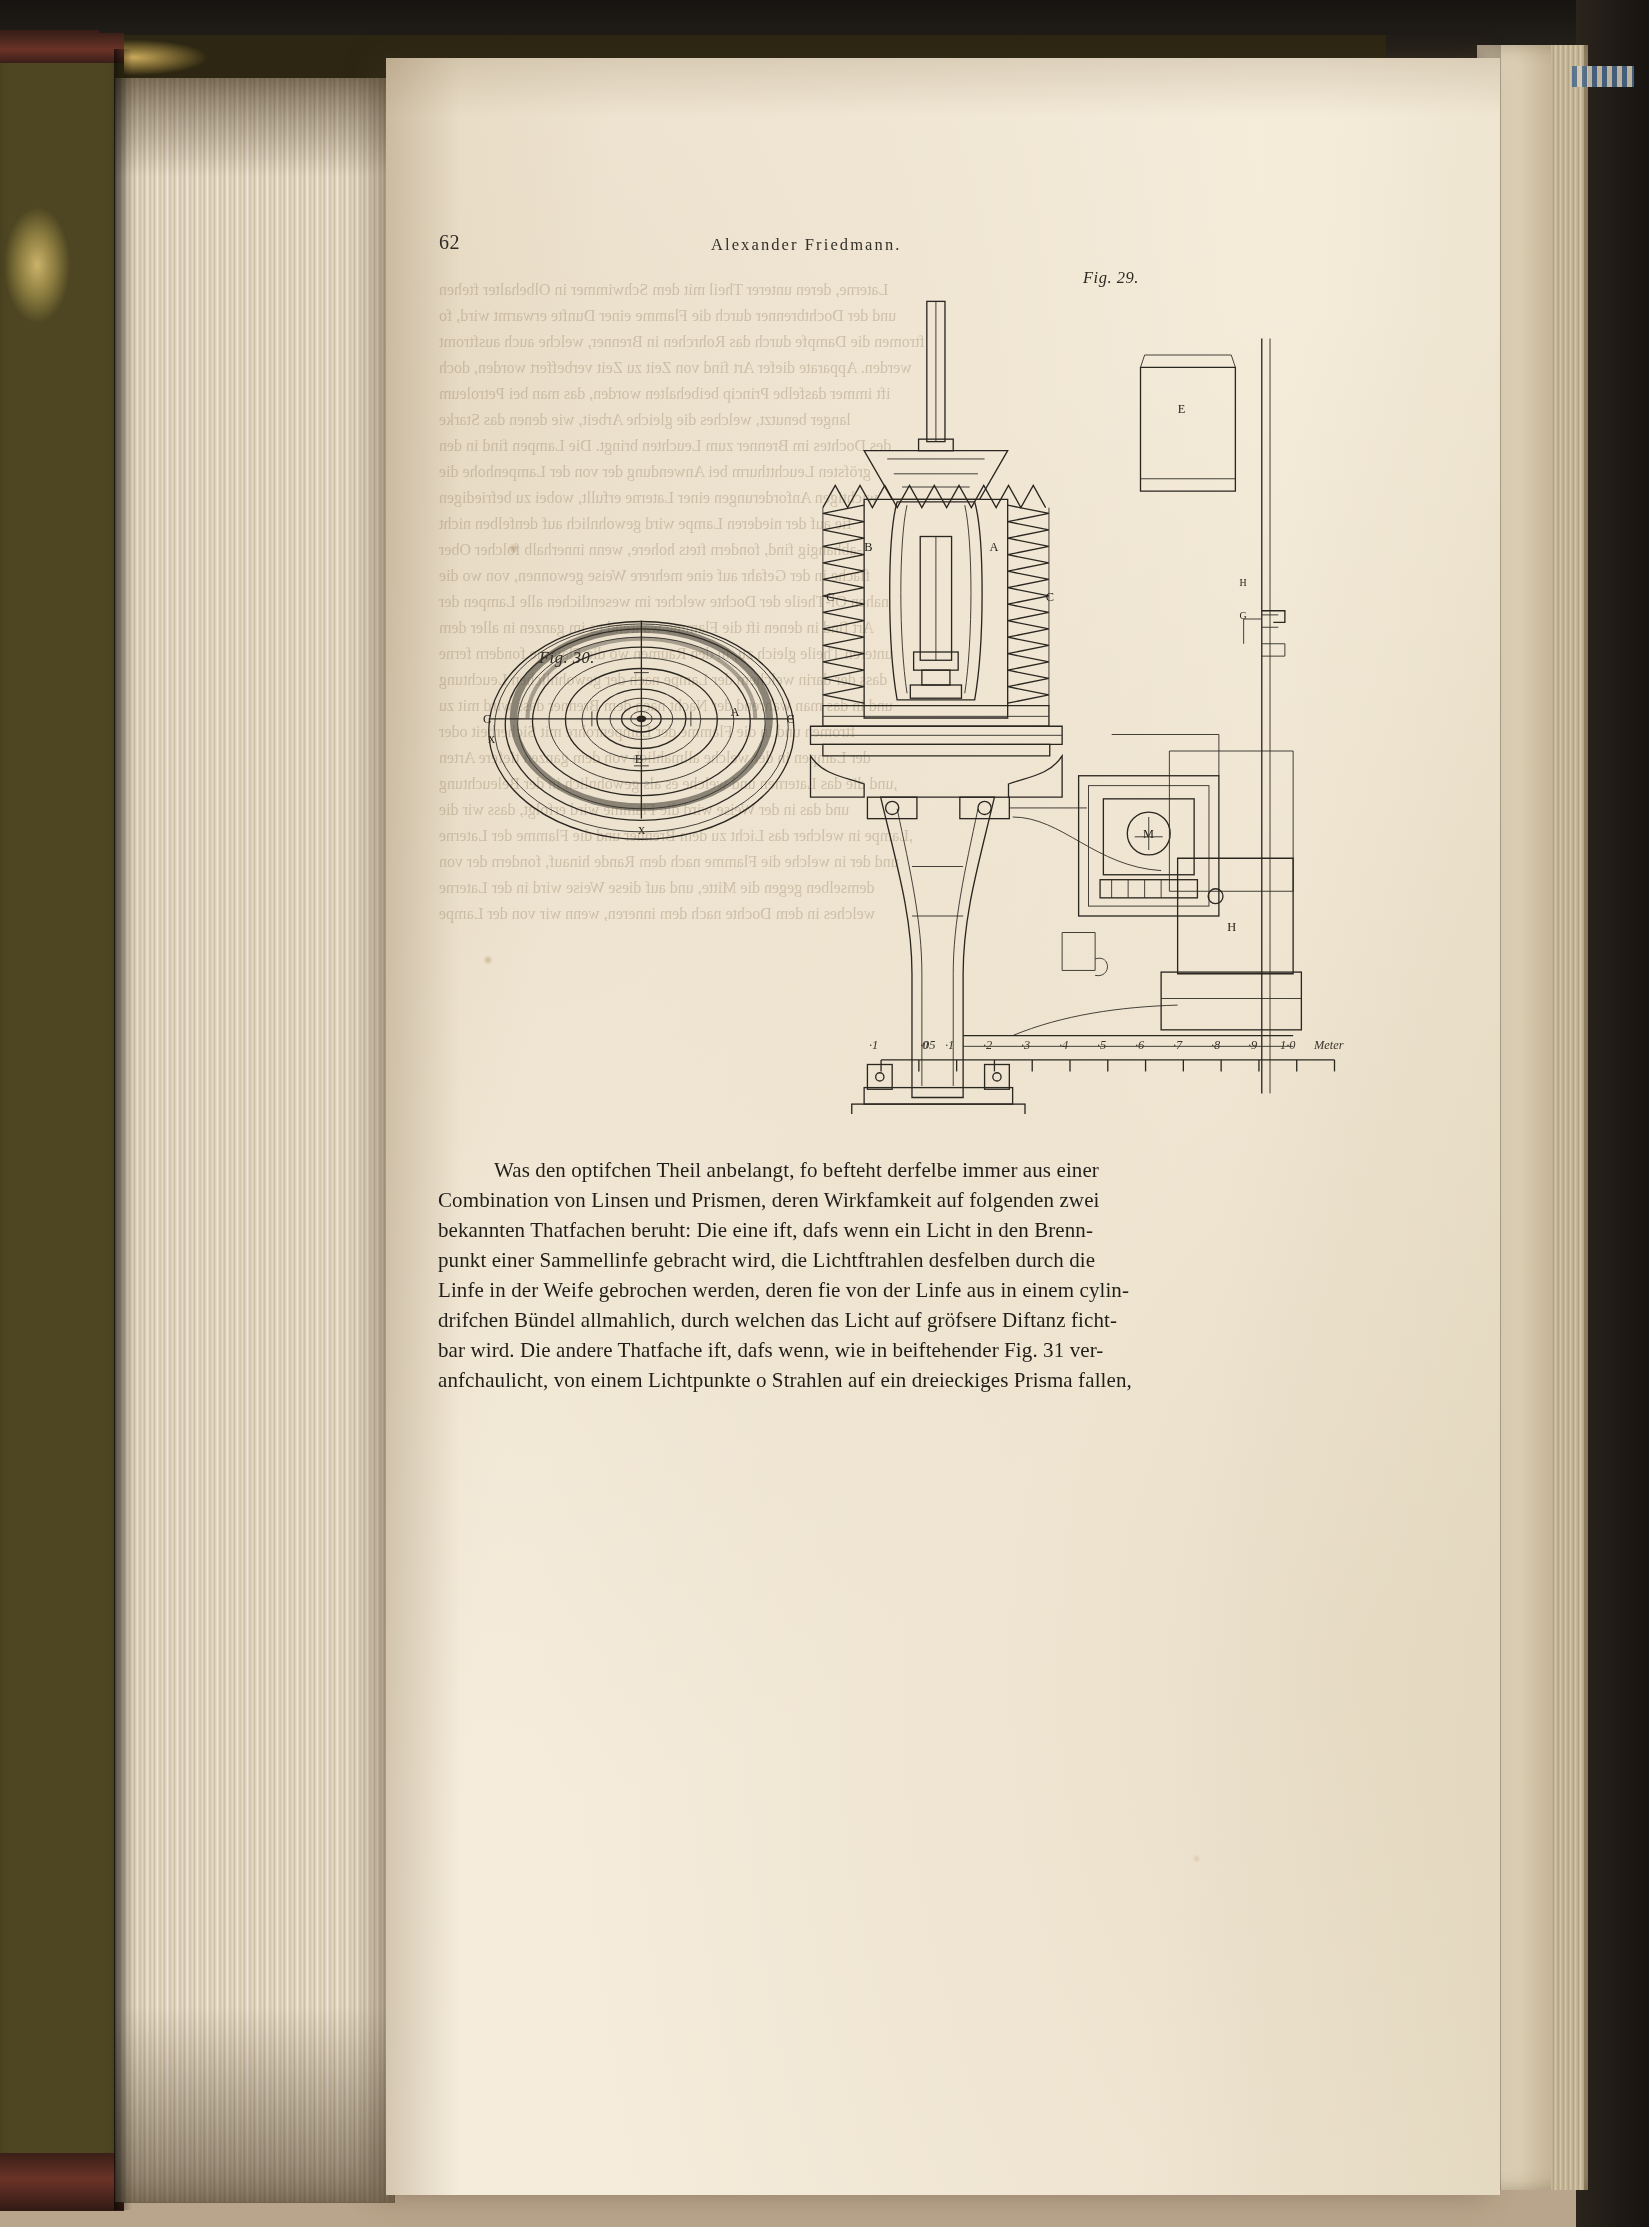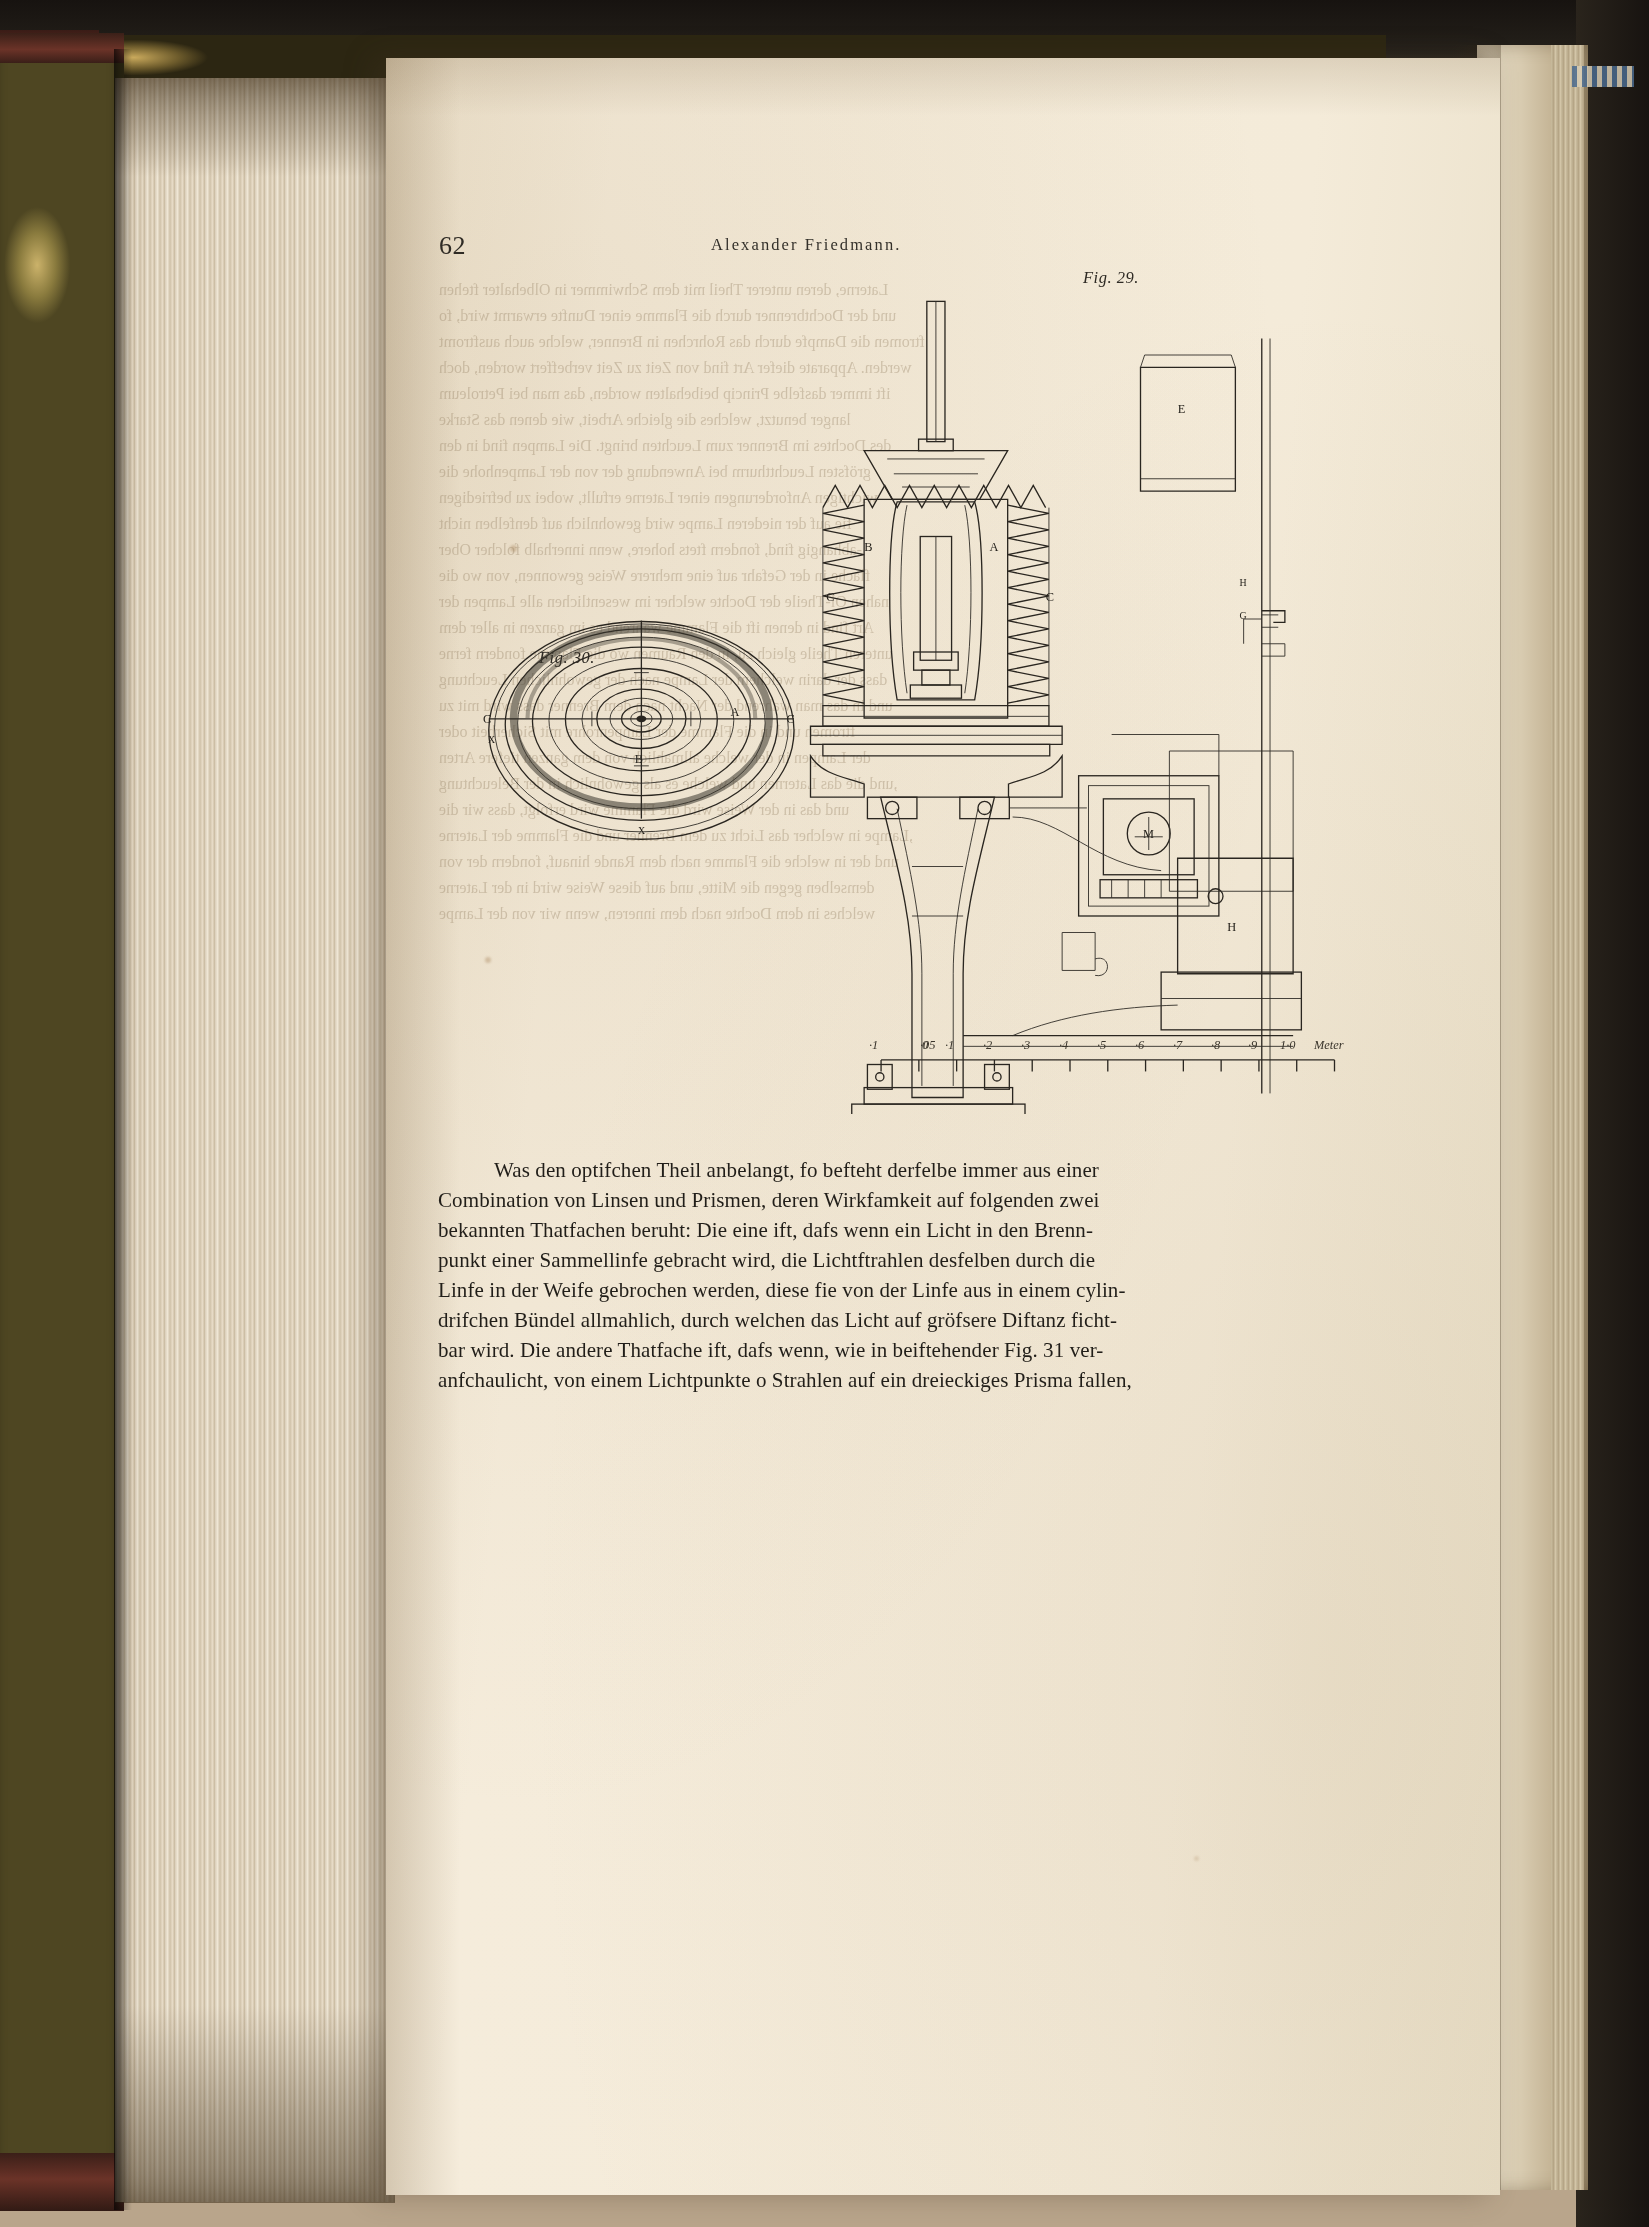--- a/index.html
+++ b/index.html
@@ -228,21 +228,21 @@
     position: absolute;
     left: 53px;
     top: 173px;
     width: 1006px;
     height: 25px;
   }
   #folio {
     position: absolute;
     left: 0px;
     top: 0px;
-    font-size: 26px;
+    font-size: 20px;
     color: #2f2b25;
     letter-spacing: 0.4px;
     font-family: "Liberation Serif", serif;
   }
   #head-title {
     position: absolute;
     left: 272px;
     top: 4.1px;
     font-size: 16.5px;
     color: #33302a;
@@ -603,21 +603,21 @@
       <span style="left:445px;">Meter</span>
     </div>
 
     <div id="paragraph">
       <div style="text-align:left;">
         <span class="indent"></span><span>Was den optifchen Theil anbelangt, fo befteht derfelbe immer aus einer</span>
       </div>
       <div>Combination von Linsen und Prismen, deren Wirkfamkeit auf folgenden zwei</div>
       <div>bekannten Thatfachen beruht: Die eine ift, dafs wenn ein Licht in den Brenn-</div>
       <div>punkt einer Sammellinfe gebracht wird, die Lichtftrahlen desfelben durch die</div>
-      <div>Linfe in der Weife gebrochen werden, diese fie von der Linfe aus in einem cylin-</div>
+      <div>Linfe in der Weife gebrochen werden, deren fie von der Linfe aus in einem cylin-</div>
       <div>drifchen Bündel allmahlich, durch welchen das Licht auf gröfsere Diftanz ficht-</div>
       <div style="font-style:normal;">bar wird. Die andere Thatfache ift, dafs wenn, wie in beiftehender Fig. 31 ver-</div>
       <div>anfchaulicht, von einem Lichtpunkte o Strahlen auf ein dreieckiges Prisma fallen,</div>
     </div>
 
   </div>
 </div>
 
 
 </body></html>

